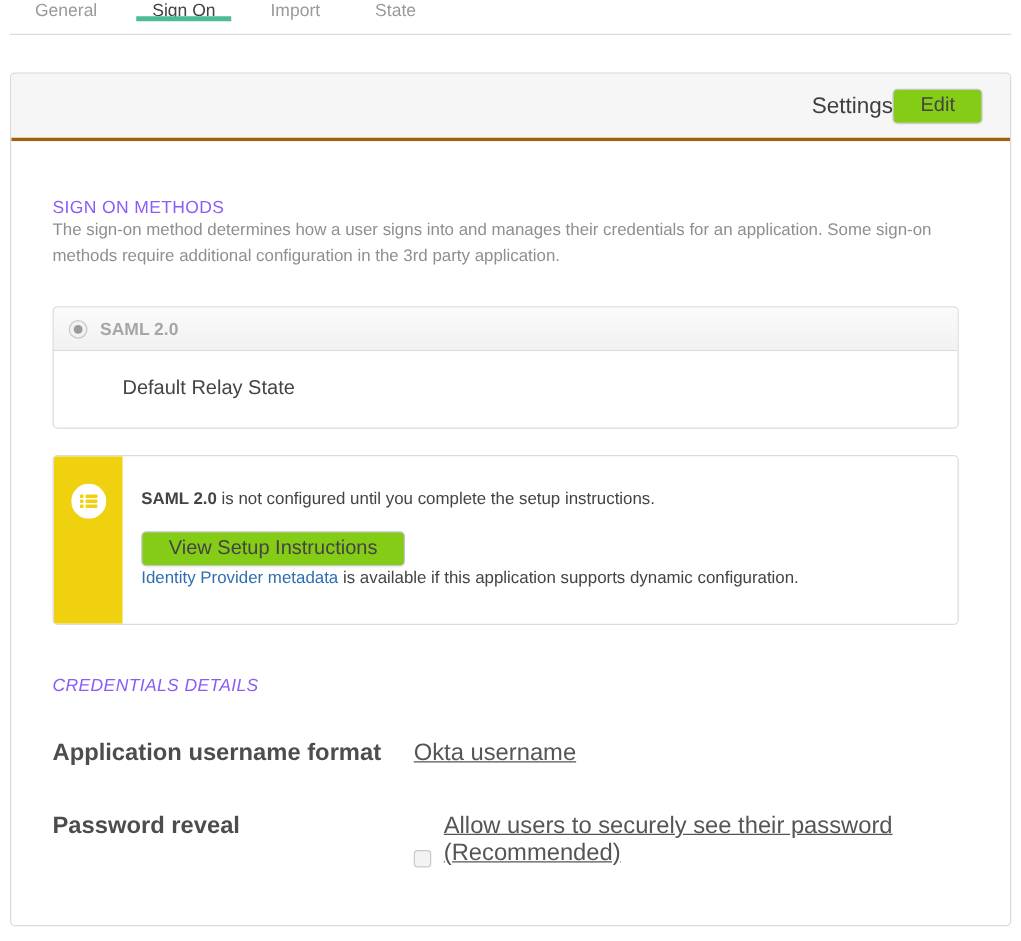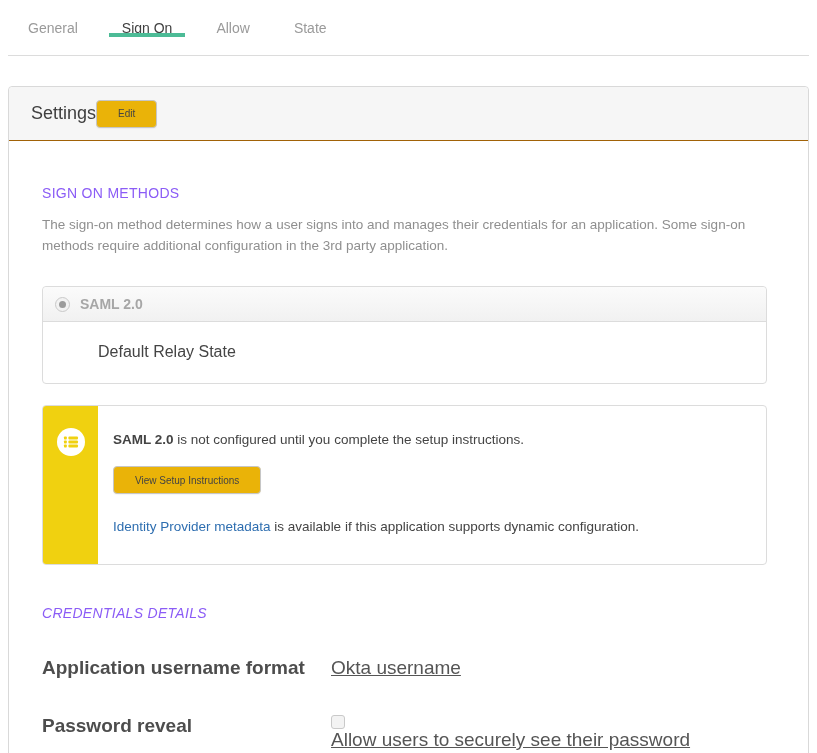--- a/index.html
+++ b/index.html
@@ -8,22 +8,22 @@
     background: #ffffff;
     font-family: "Liberation Sans", "DejaVu Sans", sans-serif;
     color: #444;
   }
 
   
   .tabbar {
     margin: 0 8px;
     padding-left: 7px;
     display: flex;
-    align-items: center;
-    height: 56px;
+    align-items: flex-start;
+    height: 28px;
     border-bottom: 1px solid #dcdcdc;
   }
   .tab {
     position: relative;
     display: flex;
     align-items: center;
     padding: 0 13px;
     margin-right: 18px;
     font-size: 14px;
     color: #9a9a9a;
@@ -43,51 +43,51 @@
     margin: 30px 8px 0;
     border: 1px solid #d9d9d9;
     border-radius: 4px;
     background: #fff;
   }
   .panel-header {
     height: 54px;
     padding: 0 22px;
     display: flex;
     align-items: center;
-    justify-content: flex-start;
+    justify-content: flex-end;
     background: #f6f6f6;
-    border-bottom: 1px solid #a16207;
+    border-bottom: 3px solid #a16207;
     border-radius: 4px 4px 0 0;
   }
   .panel-title { font-size: 18px; color: #3f3f3f; font-weight: 400; }
   .btn {
     display: inline-flex;
     align-items: center;
     justify-content: center;
     height: 28px;
     padding: 0 21px;
-    background: #eab308;
+    background: #84cc16;
     border: 1px solid #c6c6c6;
     border-radius: 4px;
-    font-size: 10px;
+    font-size: 16px;
     color: #444;
     cursor: pointer;
     box-shadow: 0 1px 1px rgba(0,0,0,0.04);
   }
 
   .panel-body { padding: 44px 41px 46px 33px; }
 
   .section-heading {
     font-size: 14px;
     font-weight: 400;
     color: #8b5cf6;
     letter-spacing: 0.3px;
   }
   .section-desc {
-    margin-top: 13px;
+    margin-top: 0;
     max-width: 726px;
     font-size: 13.5px;
     line-height: 21px;
     color: #8f8f8f;
   }
 
   
   .method-box {
     margin-top: 30px;
     border: 1px solid #dcdcdc;
@@ -140,55 +140,55 @@
     width: 55px;
     background: #F0D110;
     display: flex;
     justify-content: center;
   }
   .callout-icon { margin-top: 22px; width: 28px; height: 28px; }
   .callout-content { padding: 25px 24px 28px 15px; font-size: 13.5px; color: #444; }
   .callout-message { line-height: 18px; }
   .callout-message b { font-weight: 700; }
   .callout-btn { margin-top: 17px; }
-  .callout-link-line { margin-top: 24px; line-height: 18px; }
+  .callout-link-line { line-height: 18px; }
   .link { color: #2E6EB0; cursor: pointer; text-decoration: none; }
 
   
   .credentials-heading { margin-top: 40px; font-style: italic; }
   .cred-row {
     display: flex;
     align-items: flex-start;
     margin-top: 36px;
     font-size: 19px;
   }
   .cred-label {
     flex: none;
     width: 289px;
     font-weight: 700;
     color: #4d4d4d;
   }
   .cred-value { color: #555; text-decoration: underline; }
-  .checkbox-wrap { display: flex; align-items: flex-start; flex-direction: column; }
+  .checkbox-wrap { display: flex; align-items: flex-end; }
   .checkbox {
     width: 14px; height: 14px;
     border: 1px solid #c9c9c9;
     border-radius: 3px;
     background: #f3f3f3;
     margin-right: 10px;
     flex: none;
   }
 </style>
 </head>
 <body>
 
 <div class="tabbar">
   <div class="tab">General</div>
   <div class="tab active">Sign On</div>
-  <div class="tab">Allow</div>
+  <div class="tab">Import</div>
   <div class="tab">State</div>
 </div>
 
 <div class="panel">
   <div class="panel-header">
     <div class="panel-title">Settings</div>
     <button class="btn">Edit</button>
   </div>
 
   <div class="panel-body">

